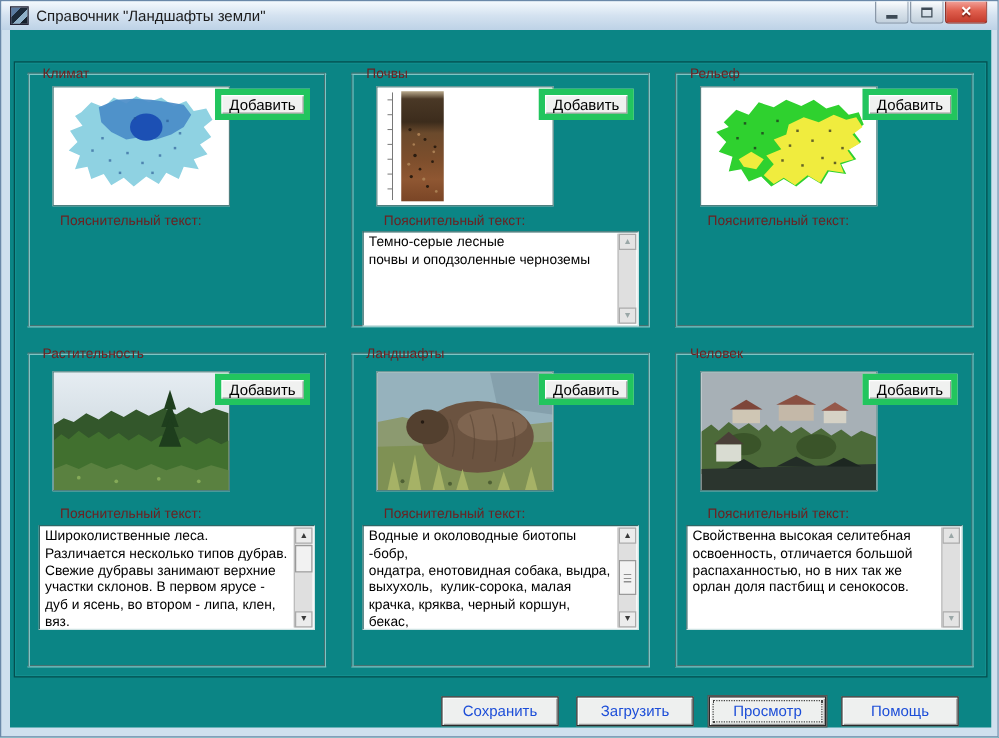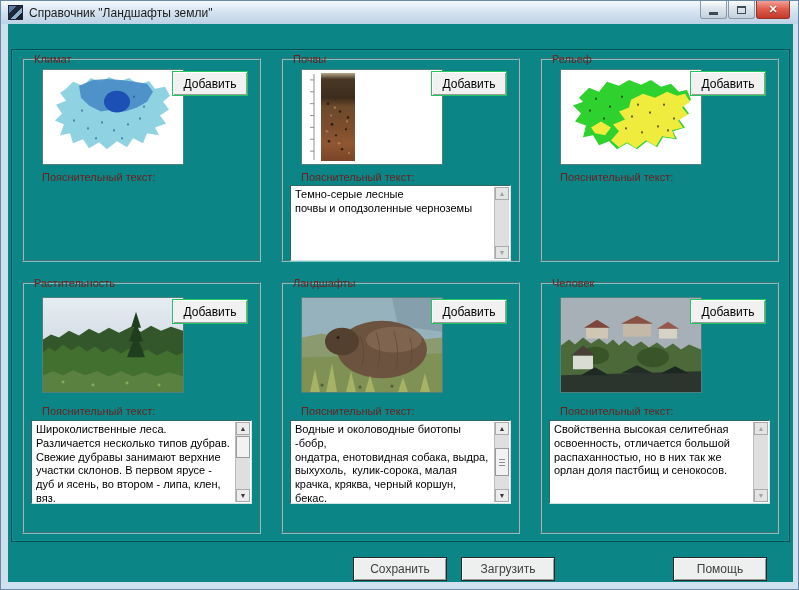--- a/index.html
+++ b/index.html
@@ -49,26 +49,26 @@
   .groupbox { position:relative; border:2px groove #7fc4c4; }
   .gb-caption { position:absolute; top:-7px; left:7px; padding:0 3px; font-size:11px;
                 color:#6b2222; background:transparent; }
 
   .img-frame { position:absolute; left:18px; top:9px; width:142px; height:96px;
                background:#fff; border:1px solid #4f8080; overflow:hidden; }
   .row2 .img-frame { top:13px; }
   .img-frame svg { display:block; width:100%; height:100%; }
 
   .add-btn { position:absolute; right:11px; top:11px; width:76px; height:25px;
-             background:#f0f1f0; border:1px solid #22c55e; font-size:12px; color:#000;
+             background:#f0f1f0; border:5px solid #22c55e; font-size:12px; color:#000;
              display:flex; align-items:center; justify-content:center;
              box-shadow:inset 1px 1px 0 #fff, inset -1px -1px 0 #9a9a9a; }
   .row2 .add-btn { top:15px; }
 
-  .cap-label { position:absolute; left:18px; top:111px; font-size:11px; color:#6b2222; }
+  .cap-label { position:absolute; left:24px; top:111px; font-size:11px; color:#6b2222; }
   .row2 .cap-label { top:121px; }
 
   .tbox { position:absolute; left:7px; right:7px; top:125px; height:76px; background:#fff;
           border:1px solid; border-color:#2f6666 #cfe4e4 #cfe4e4 #2f6666; }
   .row2 .tbox { top:136px; height:84px; }
   .tbox-text { position:absolute; inset:1px 17px 1px 1px; padding:1px 3px; overflow:hidden;
                font-size:11px; line-height:13.8px; color:#000; white-space:pre-wrap; }
 
   
   .sb { position:absolute; top:1px; bottom:1px; right:1px; width:15px; background:#dfdfdf;
@@ -81,21 +81,21 @@
   .sb.disabled .arr { color:#9aa7a7; background:#e4e4e4; }
   .sb .thumb { position:absolute; left:0; width:14px; background:#f2f2f2;
                border:1px solid #9a9a9a; }
   .thumb.pos-top { top:14px; height:22px; }
   .thumb.pos-mid { top:calc(50% - 14px); height:28px; }
   .thumb.pos-mid::after { content:""; position:absolute; left:3px; right:3px; top:10px;
                height:7px; background:repeating-linear-gradient(#8f8f8f 0 1px, transparent 1px 3px); }
 
   
   .footer-btn { position:absolute; top:533px; width:94px; height:24px; background:#eef0ef;
-                border:1px solid #2a2a2a; font-size:12px; color:#404040;
+                border:1px solid #2a2a2a; font-size:12px; color:#1d4ed8;
                 display:flex; align-items:center; justify-content:center;
                 box-shadow:inset 1px 1px 0 #fff, inset -1px -1px 0 #9a9a9a; }
   .footer-btn.b0 { left:345px; } .footer-btn.b1 { left:453px; }
   .footer-btn.b2 { left:559px; } .footer-btn.b3 { left:665px; }
   .footer-btn.focused { box-shadow:0 0 0 1px #555, inset 1px 1px 0 #fff, inset -1px -1px 0 #9a9a9a;
                         outline:1px dotted #444; outline-offset:-4px; }
 </style>
 </head>
 <body>
 
@@ -351,16 +351,17 @@
             <div class="arr up">▲</div>
             <div class="arr dn">▼</div>
           </div>
         </div>
       </div>
 
     </div>
 
     <button class="footer-btn b0">Сохранить</button>
     <button class="footer-btn b1">Загрузить</button>
+    <button class="footer-btn b2 focused">Просмотр</button>
     <button class="footer-btn b3">Помощь</button>
 
   </div>
 </div>
 
 </body></html>

